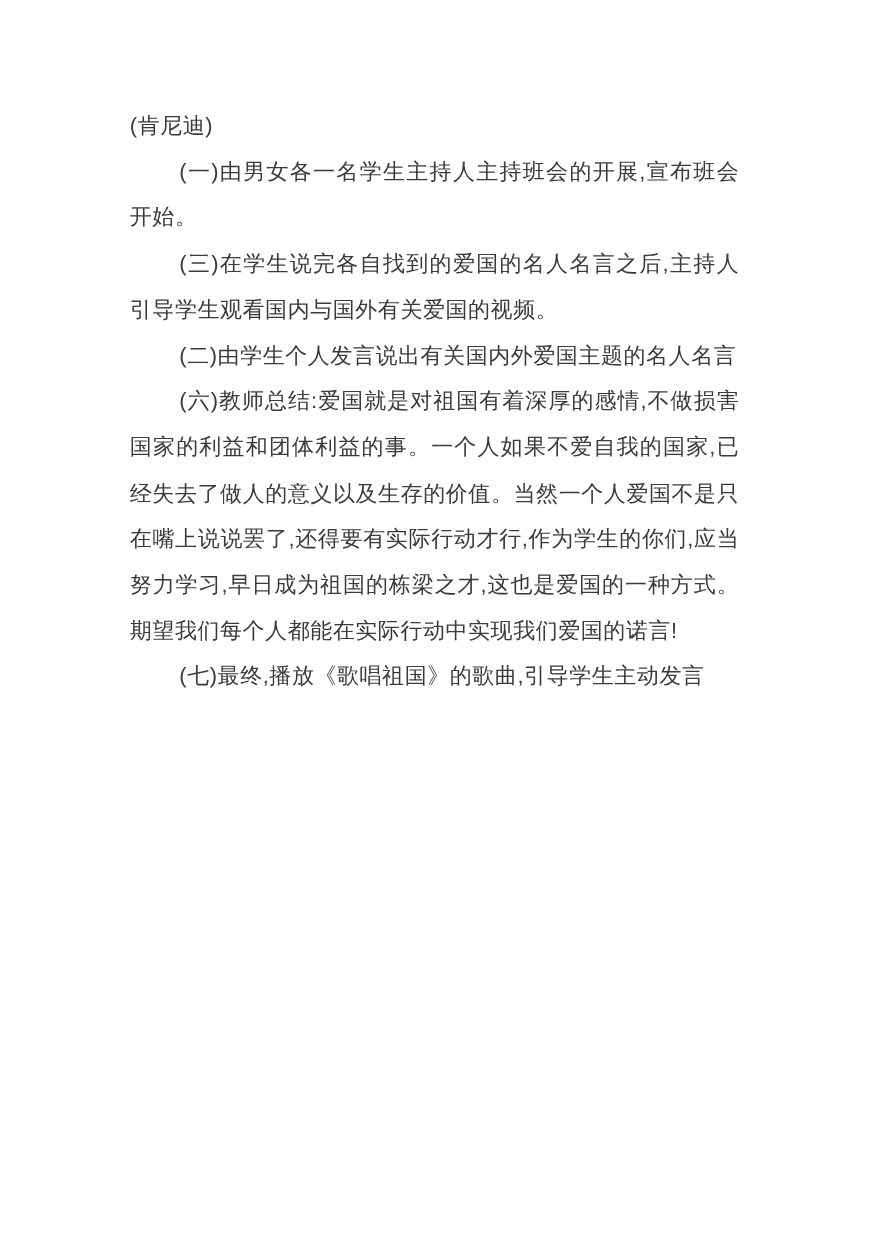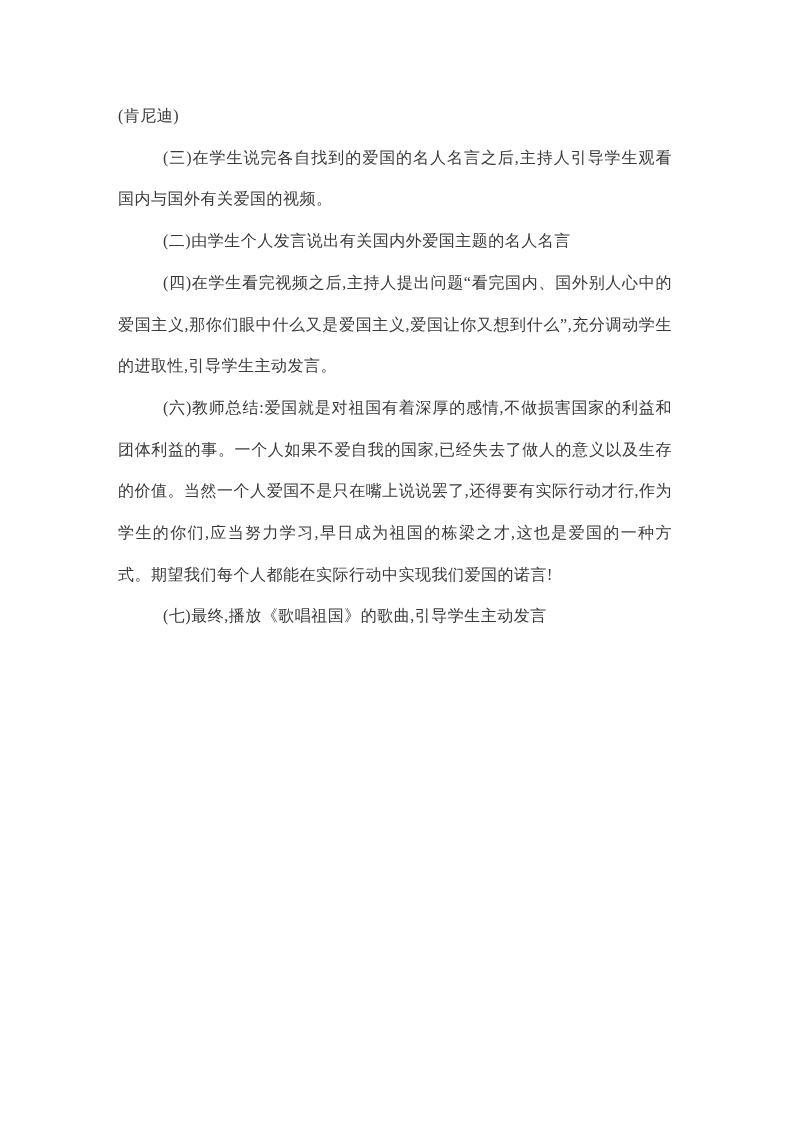--- a/index.html
+++ b/index.html
@@ -12,22 +12,22 @@
     width: 793px;
     height: 1122px;
     background: #ffffff;
     overflow: hidden;
   }
   .content {
     position: absolute;
     left: 118px;
     top: 95px;
     width: 554px;
-    font-family: Liberation Serif, serif;
-    font-size: 16px;
+    font-family: Liberation Sans, sans-serif;
+    font-size: 20px;
     line-height: 41.7px;
     color: #3a3a3a;
     text-align: justify;
     text-justify: inter-character;
     letter-spacing: 0.5px;
   }
   .para {
     margin: 0;
     padding: 0;
     text-indent: 45px;
@@ -35,19 +35,19 @@
   .para.no-indent {
     text-indent: 0;
   }
 </style>
 </head>
 <body>
 
 <div class="page">
   <div class="content">
     <p class="para no-indent">(肯尼迪)</p>
+    <p class="para">(一)由男女各一名学生主持人主持班会的开展,宣布班会开始。</p>
     <p class="para">(三)在学生说完各自找到的爱国的名人名言之后,主持人引导学生观看国内与国外有关爱国的视频。</p>
     <p class="para">(二)由学生个人发言说出有关国内外爱国主题的名人名言</p>
-    <p class="para">(四)在学生看完视频之后,主持人提出问题“看完国内、国外别人心中的爱国主义,那你们眼中什么又是爱国主义,爱国让你又想到什么”,充分调动学生的进取性,引导学生主动发言。</p>
     <p class="para">(六)教师总结:爱国就是对祖国有着深厚的感情,不做损害国家的利益和团体利益的事。一个人如果不爱自我的国家,已经失去了做人的意义以及生存的价值。当然一个人爱国不是只在嘴上说说罢了,还得要有实际行动才行,作为学生的你们,应当努力学习,早日成为祖国的栋梁之才,这也是爱国的一种方式。期望我们每个人都能在实际行动中实现我们爱国的诺言!</p>
     <p class="para">(七)最终,播放《歌唱祖国》的歌曲,引导学生主动发言</p>
   </div>
 </div>
 
 </body></html>

